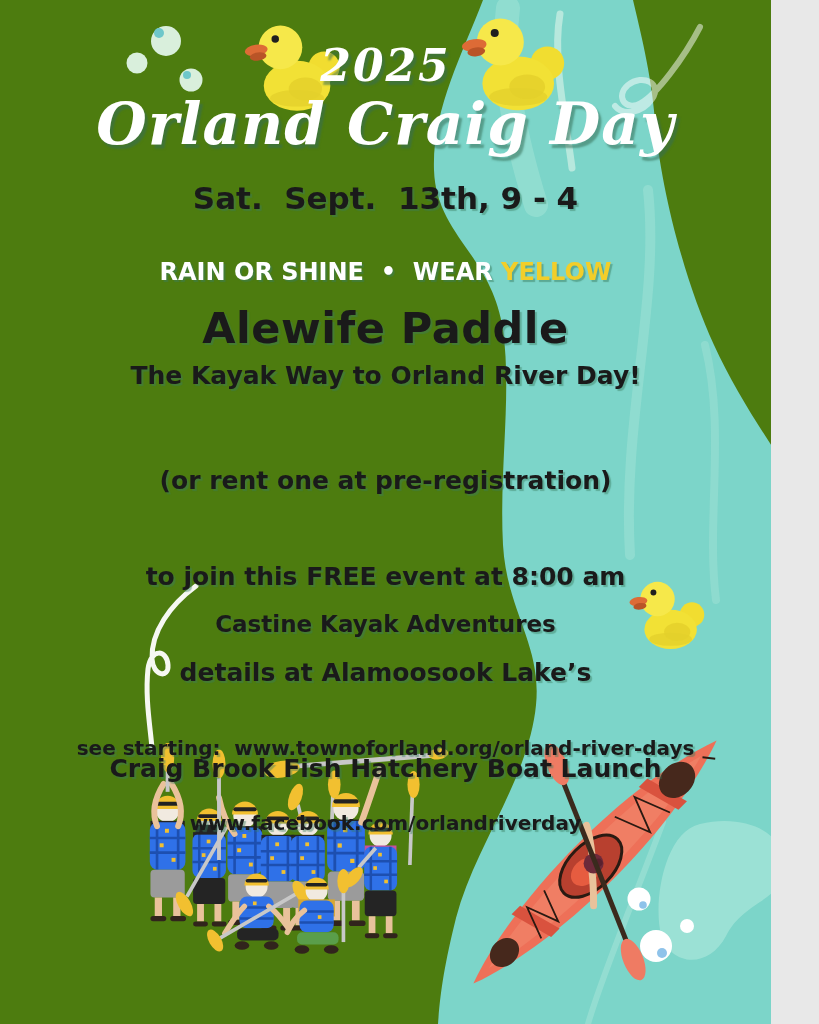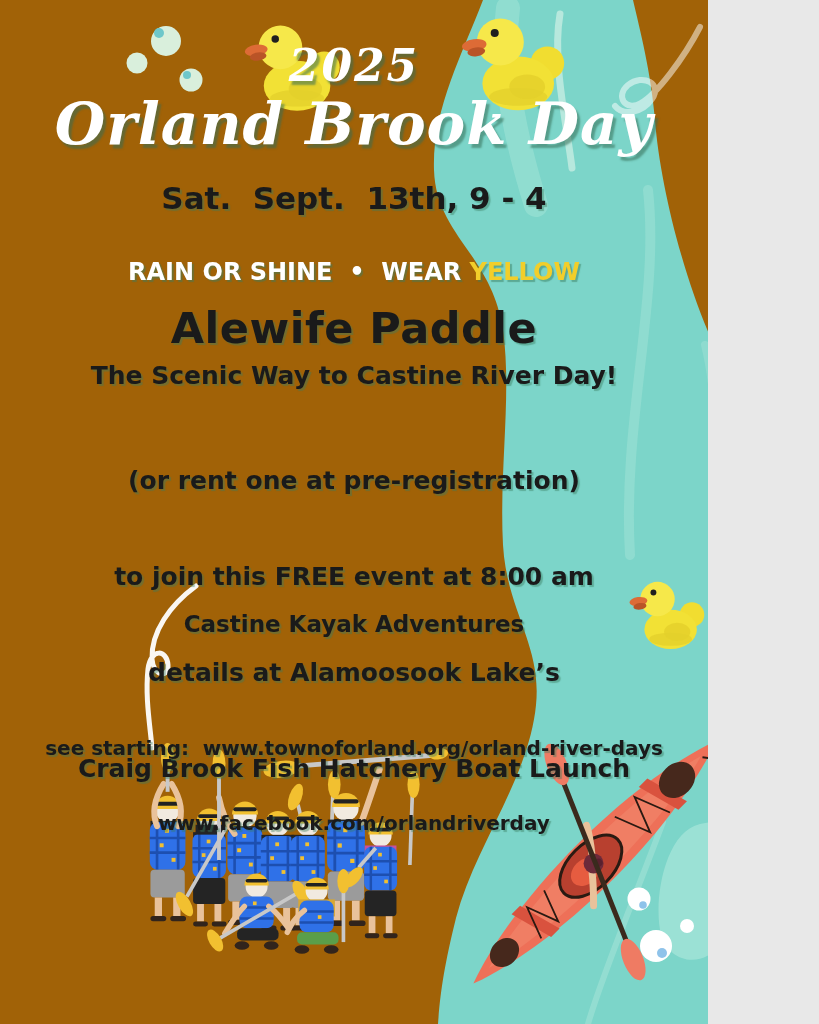--- a/index.html
+++ b/index.html
@@ -1,19 +1,19 @@
 <!DOCTYPE html>
 <html><head>
 <meta charset="utf-8">
 <style>
   html,body{margin:0;padding:0;background:#e8e8e8;}
   .poster{
     position:relative;
-    width:708px;height:1024px;
-    background:#a16207;
+    width:771px;height:1024px;
+    background:#4d7c0f;
     overflow:hidden;
     font-family:"DejaVu Sans","Liberation Sans",sans-serif;
   }
   .poster svg.scene{position:absolute;left:0;top:0;}
   .t{
     position:absolute;left:0;width:100%;
     text-align:center;white-space:pre;
     color:#1a1a1a;font-weight:bold;
     text-shadow:2px 2px 1px rgba(58,125,95,.45);
   }
@@ -206,26 +206,26 @@
     <g>
       <circle cx="639" cy="899" r="11.5" fill="#ffffff"></circle>
       <circle cx="643" cy="905" r="3.8" fill="#8fc3ea"></circle>
       <circle cx="656" cy="946" r="16" fill="#ffffff"></circle>
       <circle cx="662" cy="953" r="5" fill="#8fc3ea"></circle>
       <circle cx="687" cy="926" r="7" fill="#ffffff"></circle>
     </g>
   </svg>
 
   <div class="t script year">2025</div>
-  <div class="t script title">Orland Brook Day</div>
+  <div class="t script title">Orland Craig Day</div>
   <div class="t date">Sat.  Sept.  13th, 9 - 4</div>
   <div class="t alewife">Alewife Paddle</div>
 
   <div class="t tagline"><span>RAIN OR SHINE  •  WEAR </span><span class="hl">YELLOW</span></div>
-  <div class="t subtitle">The Scenic Way to Castine River Day!</div>
+  <div class="t subtitle">The Kayak Way to Orland River Day!</div>
   <div class="t bodytext">
     <div>(or rent one at pre-registration)</div>
     <div>to join this FREE event at 8:00 am</div>
     <div>details at Alamoosook Lake’s</div>
     <div>Craig Brook Fish Hatchery Boat Launch</div>
   </div>
 
   <div class="t provider">Castine Kayak Adventures</div>
 
   <div class="t details">

